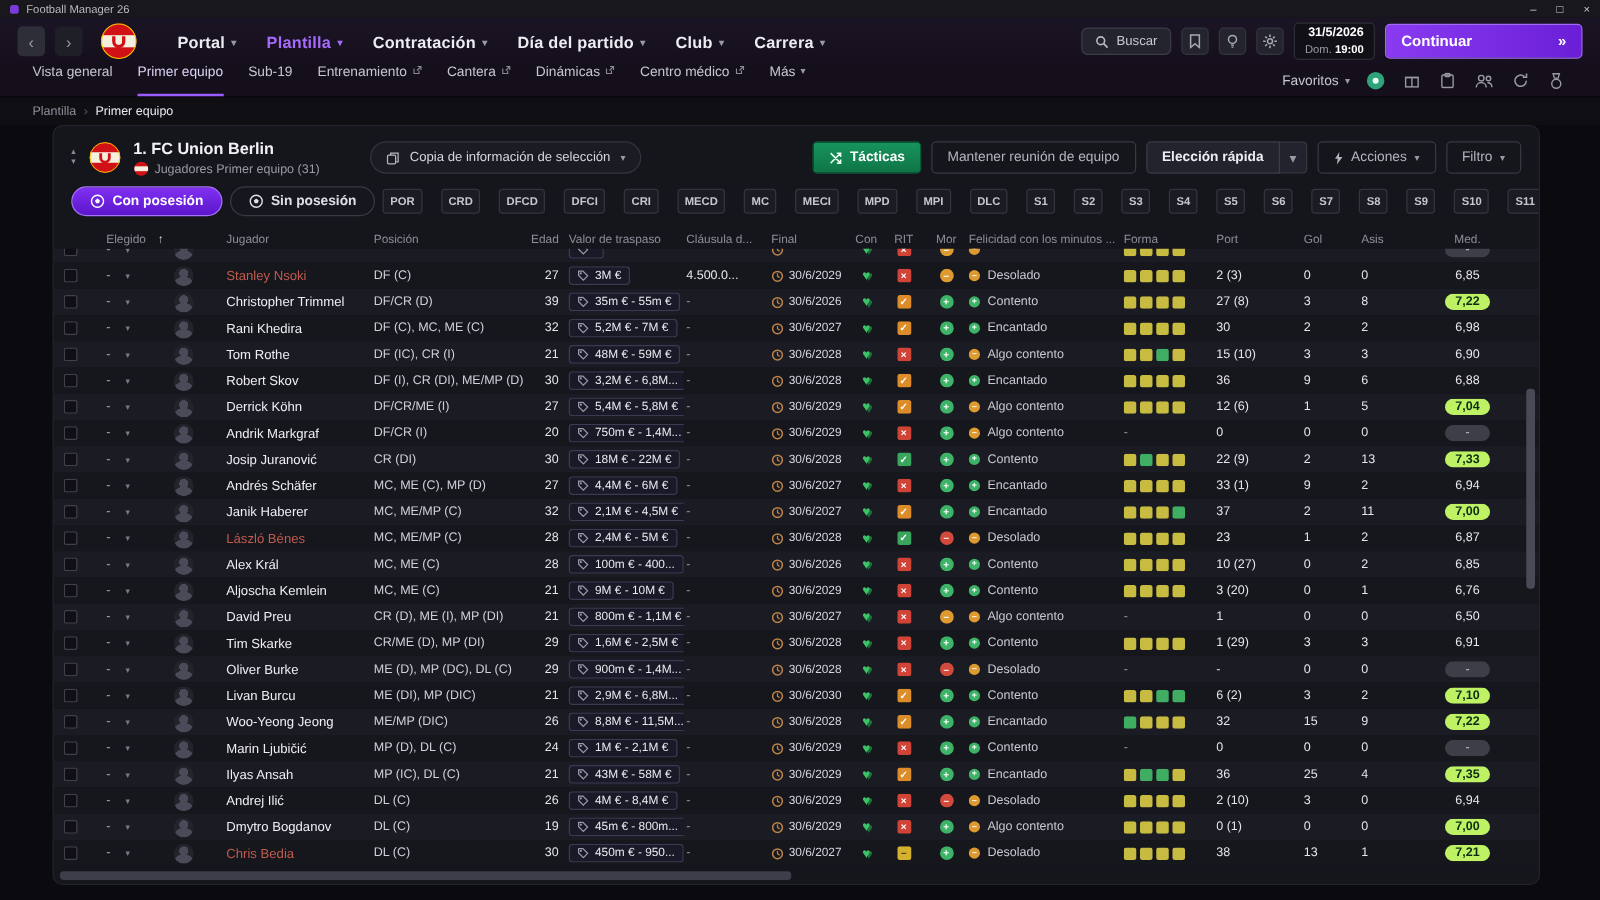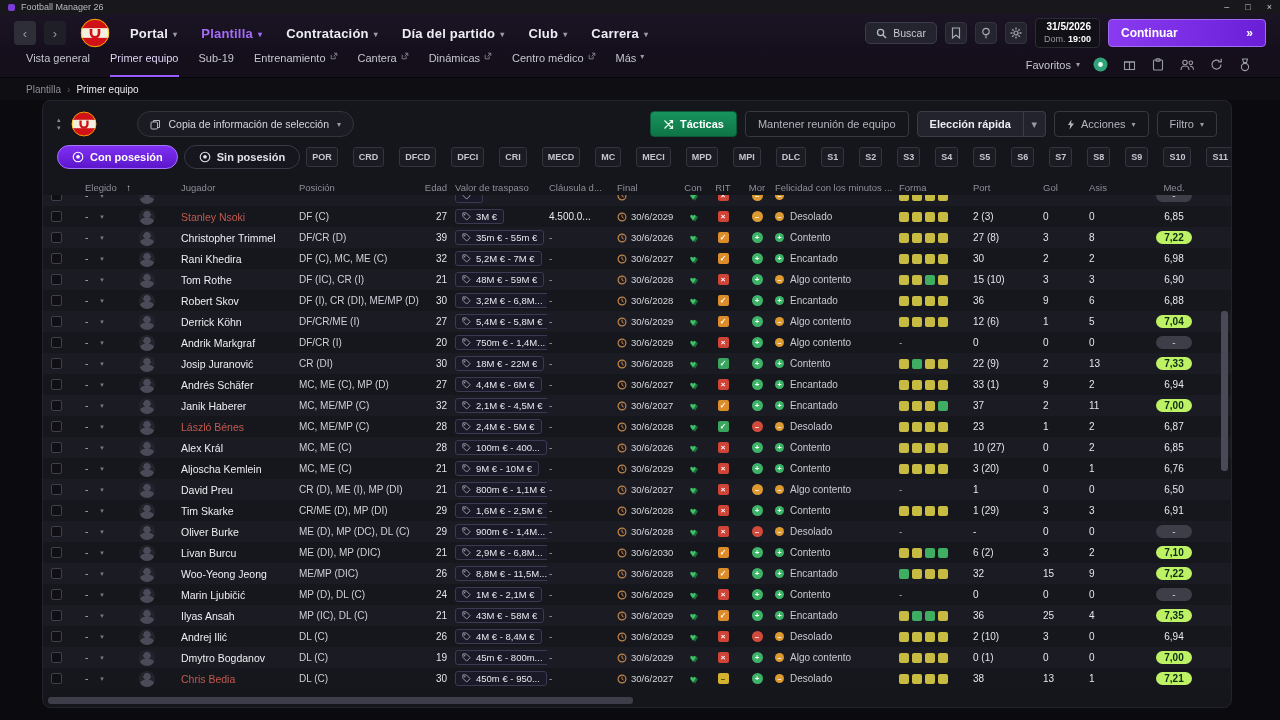--- a/index.html
+++ b/index.html
@@ -8,21 +8,21 @@
 .chev{font-size:8px;color:#9a9aa6}
 
 .titlebar{height:14px;background:#17171c;display:flex;align-items:center;padding:0 8px;font-size:9px;color:#b8b8c0;gap:6px}
 .appdot{width:7px;height:7px;border-radius:2px;background:#7a3bd8}
 .winctl{margin-left:auto;display:flex;gap:16px;color:#cfcfd4;font-size:9px}
 .winctl span{cursor:default}
 
 .navbar{height:38px;background:linear-gradient(#1b1424,#150f1d);display:flex;align-items:center;padding:0 14px;gap:8px}
 .navbtn{width:22px;height:24px;border-radius:4px;background:#2e2e38;color:#9a9aa6;display:flex;align-items:center;justify-content:center;font-size:13px}
 .navbtn.fwd{background:#1f1f27}
-.mainnav{display:flex;gap:24px;margin-left:12px}
+.mainnav{display:flex;gap:24px;margin-left:24px}
 .nav-item{display:flex;align-items:center;gap:5px;font-weight:bold;font-size:13px;color:#ececf2;letter-spacing:.2px;cursor:pointer;white-space:nowrap}
 .nav-item .chev{margin-top:2px}
 .nav-item.active,.nav-item.active .chev{color:#a66bfa}
 .nav-right{margin-left:auto;display:flex;align-items:center;gap:8px}
 .search-pill{height:22px;background:#24242e;border:1px solid #3c3c48;border-radius:5px;display:flex;align-items:center;gap:6px;padding:0 10px;color:#c9c9d2;font-size:10.5px}
 .iconbtn{width:22px;height:22px;border-radius:4px;display:flex;align-items:center;justify-content:center;background:#24242e;border:1px solid #34343e}
 .iconflat{width:18px;height:18px;display:flex;align-items:center;justify-content:center}
 .datebox{text-align:right;padding:2px 8px;background:#101016;border:1px solid #2c2c36;border-radius:4px;line-height:1.25}
 .date1{font-weight:bold;font-size:10px;color:#fff}
 .date2{font-size:9px;color:#9a9aa6}
@@ -311,20 +311,35 @@
       <svg width="26" height="26" viewBox="0 0 34 34">
         <clipPath id="cc2">
             <circle cx="17" cy="17" r="16"></circle>
           </clipPath>
         <circle cx="17" cy="17" r="16" fill="#d01217"></circle>
         <rect x="1" y="11.5" width="32" height="11" fill="#f5efdf" clip-path="url(#cc2)"></rect>
         <path d="M12.5 12.5v4.8a4.5 4.5 0 0 0 9 0v-4.8" stroke="#d01217" stroke-width="3" fill="none"></path>
         <circle cx="17" cy="17" r="15.6" fill="none" stroke="#f5c400" stroke-width="1"></circle>
       </svg>
     </span>
+    <div>
+      <div class="team-title">1. FC Union Berlin</div>
+      <div class="team-sub">
+        <span style="display:flex">
+          <svg width="12" height="12" viewBox="0 0 34 34">
+            <clipPath id="cc3">
+                <circle cx="17" cy="17" r="16"></circle>
+              </clipPath>
+            <circle cx="17" cy="17" r="16" fill="#d01217"></circle>
+            <rect x="1" y="11.5" width="32" height="11" fill="#f5efdf" clip-path="url(#cc3)"></rect>
+          </svg>
+        </span>
+        <span>Jugadores Primer equipo (31)</span>
+      </div>
+    </div>
     <div class="copy-pill">
       <span style="display:flex">
           <svg width="11" height="11" viewBox="0 0 11 11">
             <rect x="1" y="3" width="6.5" height="7" rx="1" fill="none" stroke="#b8b8c2"></rect>
             <path d="M3.5 3V1.5h6v7H8" fill="none" stroke="#b8b8c2"></path>
           </svg>
         </span>
       <span>Copia de información de selección</span>
       <span class="chev">▾</span>
     </div>

